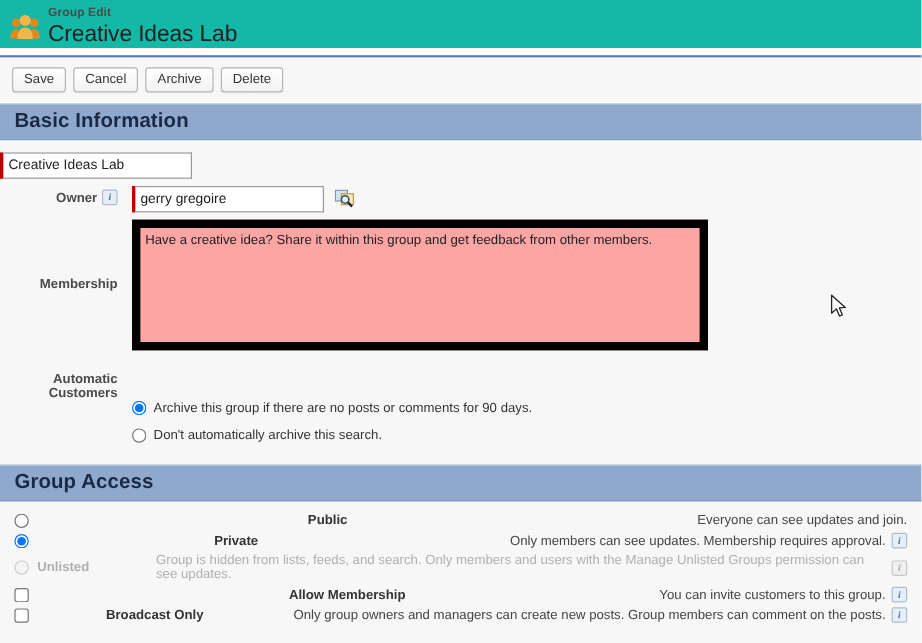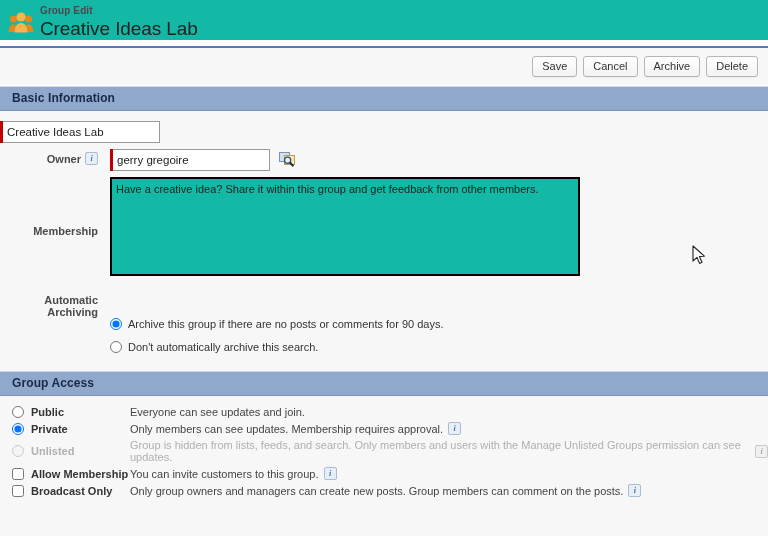--- a/index.html
+++ b/index.html
@@ -55,21 +55,20 @@
     height: 2px;
     background: #5679c0;
     margin: 6px 0 0 0;
   }
 
   
   .button-bar {
     background: #f7f7f7;
     padding: 8px 10px;
     display: flex;
-    justify-content: flex-end;
     gap: 6px;
     box-sizing: border-box;
   }
   .button-bar.top {
     border-bottom: 1px solid #ffffff;
   }
   .button-bar.bottom {
     border-top: 1px solid #e0e0e0;
   }
   .btn {
@@ -82,21 +81,21 @@
     padding: 3px 9px 4px 9px;
     cursor: pointer;
     line-height: 1.1;
     box-shadow: 0 1px 0 rgba(0,0,0,0.04);
   }
 
   
   .section-header {
     background: #8fa8cc;
     color: #1a2a46;
-    font-size: 12px;
+    font-size: 17px;
     font-weight: bold;
     padding: 4px 0 5px 12px;
     border-top: 1px solid #cfd8e6;
     border-bottom: 1px solid #7b93b8;
     box-sizing: border-box;
     letter-spacing: 0.1px;
   }
 
   
   .form-body {
@@ -189,26 +188,26 @@
     margin-left: 5px;
     cursor: pointer;
     align-self: center;
     flex: 0 0 auto;
   }
 
   .desc-area {
     font-family: "Liberation Sans", sans-serif;
     font-size: 11px;
     color: #222222;
-    border: 2px solid #000000;
+    border: 7px solid #000000;
     width: 458px;
     height: 89px;
     padding: 3px 4px;
     resize: none;
-    background: #14b8a6;
+    background: #fca5a5;
     outline: none;
     line-height: 1.35;
   }
 
   
   .radio-line {
     display: flex;
     align-items: center;
     gap: 6px;
     margin-bottom: 2px;
@@ -227,22 +226,23 @@
   input[disabled] { cursor: default; }
 
   
   .access-body {
     background: #f7f7f7;
     padding: 10px 0 8px 0;
   }
   .access-row {
     display: flex;
     align-items: center;
-    padding: 0 0 4px 12px;
-    font-size: 11px;
+    padding: 0 12px 4px 12px;
+    font-size: 11px;
+    justify-content: space-between;
   }
   .access-ctrl {
     width: 14px;
     flex: 0 0 14px;
     display: flex;
     align-items: center;
   }
   .access-name {
     width: 104px;
     flex: 0 0 104px;
@@ -337,21 +337,21 @@
   </div>
 
   <div class="field-row">
     <div class="field-label mid">Membership</div>
     <div class="field-control">
       <textarea class="desc-area" style="">Have a creative idea? Share it within this group and get feedback from other members.</textarea>
     </div>
   </div>
 
   <div class="field-row">
-    <div class="field-label arch">Automatic Archiving</div>
+    <div class="field-label arch">Automatic Customers</div>
     <div class="field-control" style="flex-direction:column; align-items:flex-start; padding-top:2px;margin-top:32px;">
       <label class="radio-line">
         <input type="radio" name="archiving" checked="" style="">
         <span class="opt-text">Archive this group if there are no posts or comments for 90 days.</span>
       </label>
       <label class="radio-line">
         <input type="radio" name="archiving" style="">
         <span class="opt-text">Don't automatically archive this search.</span>
       </label>
     </div>

